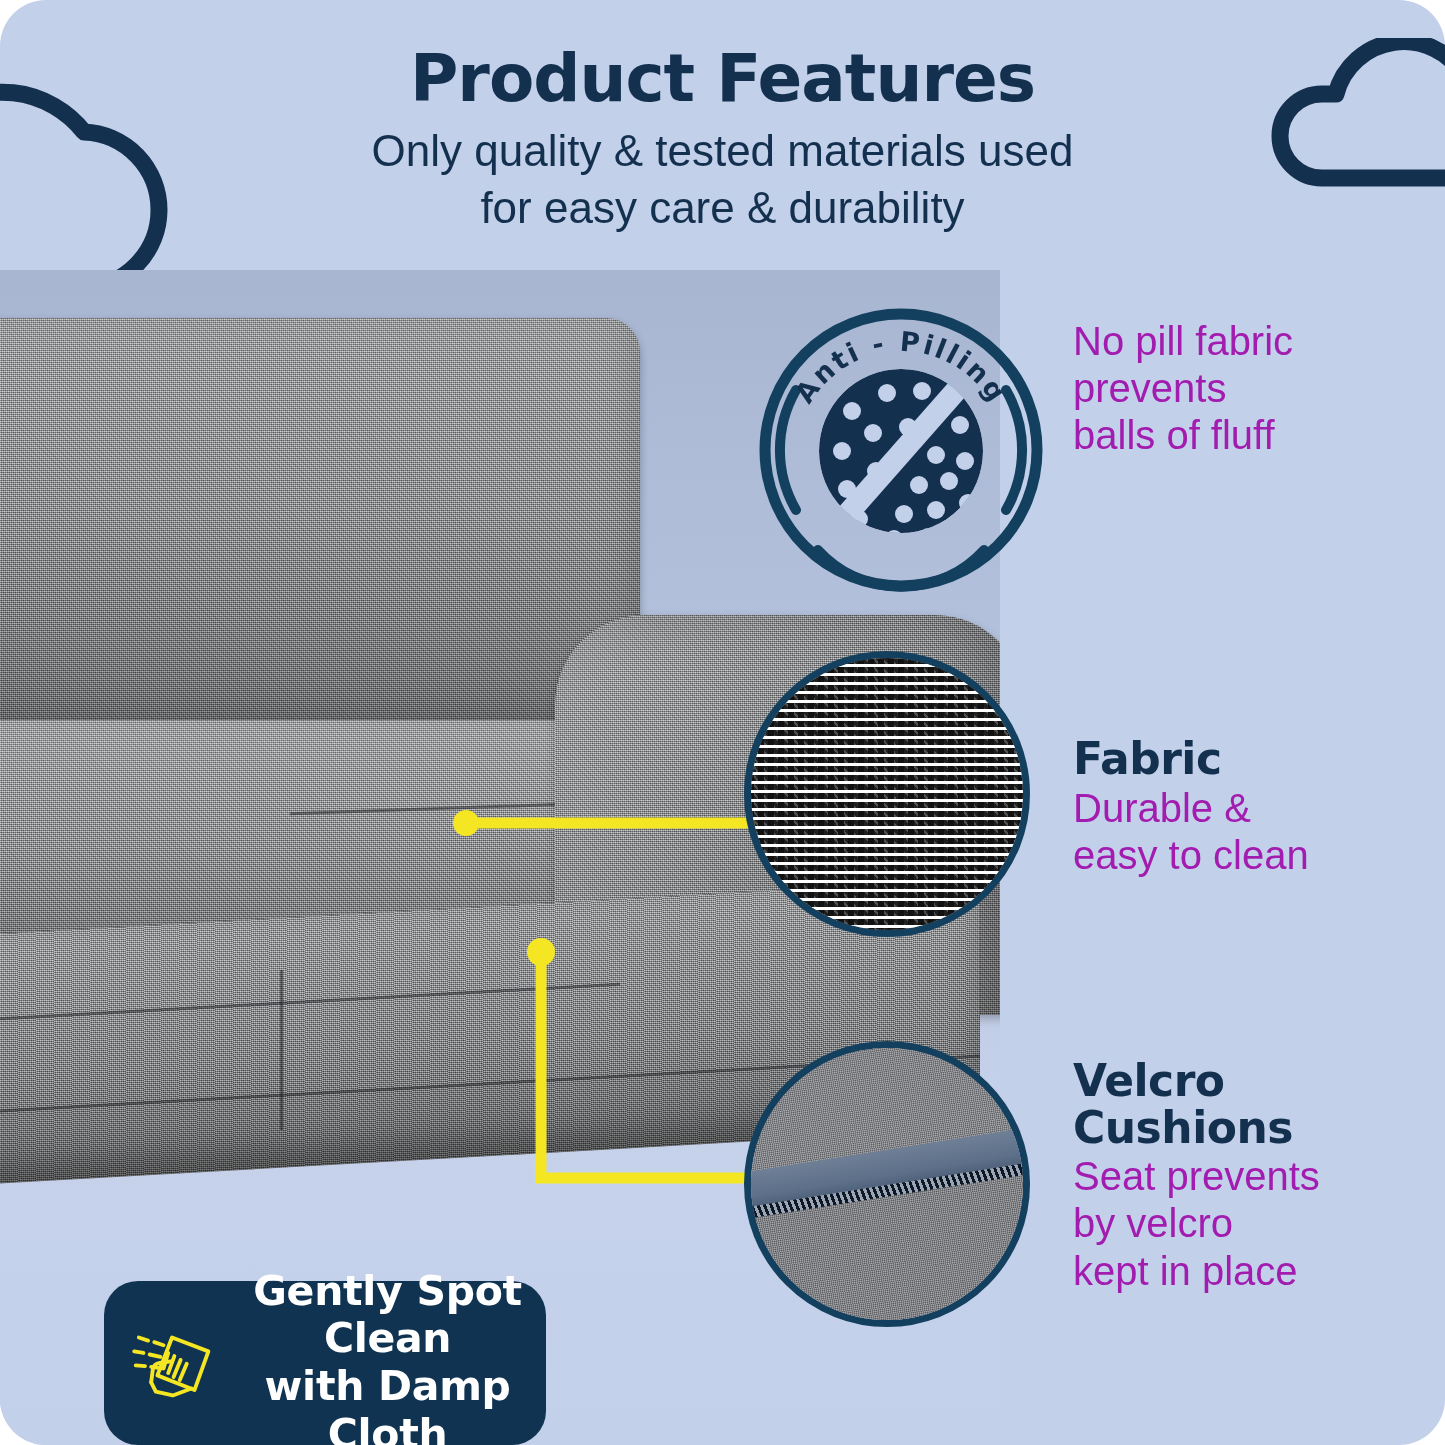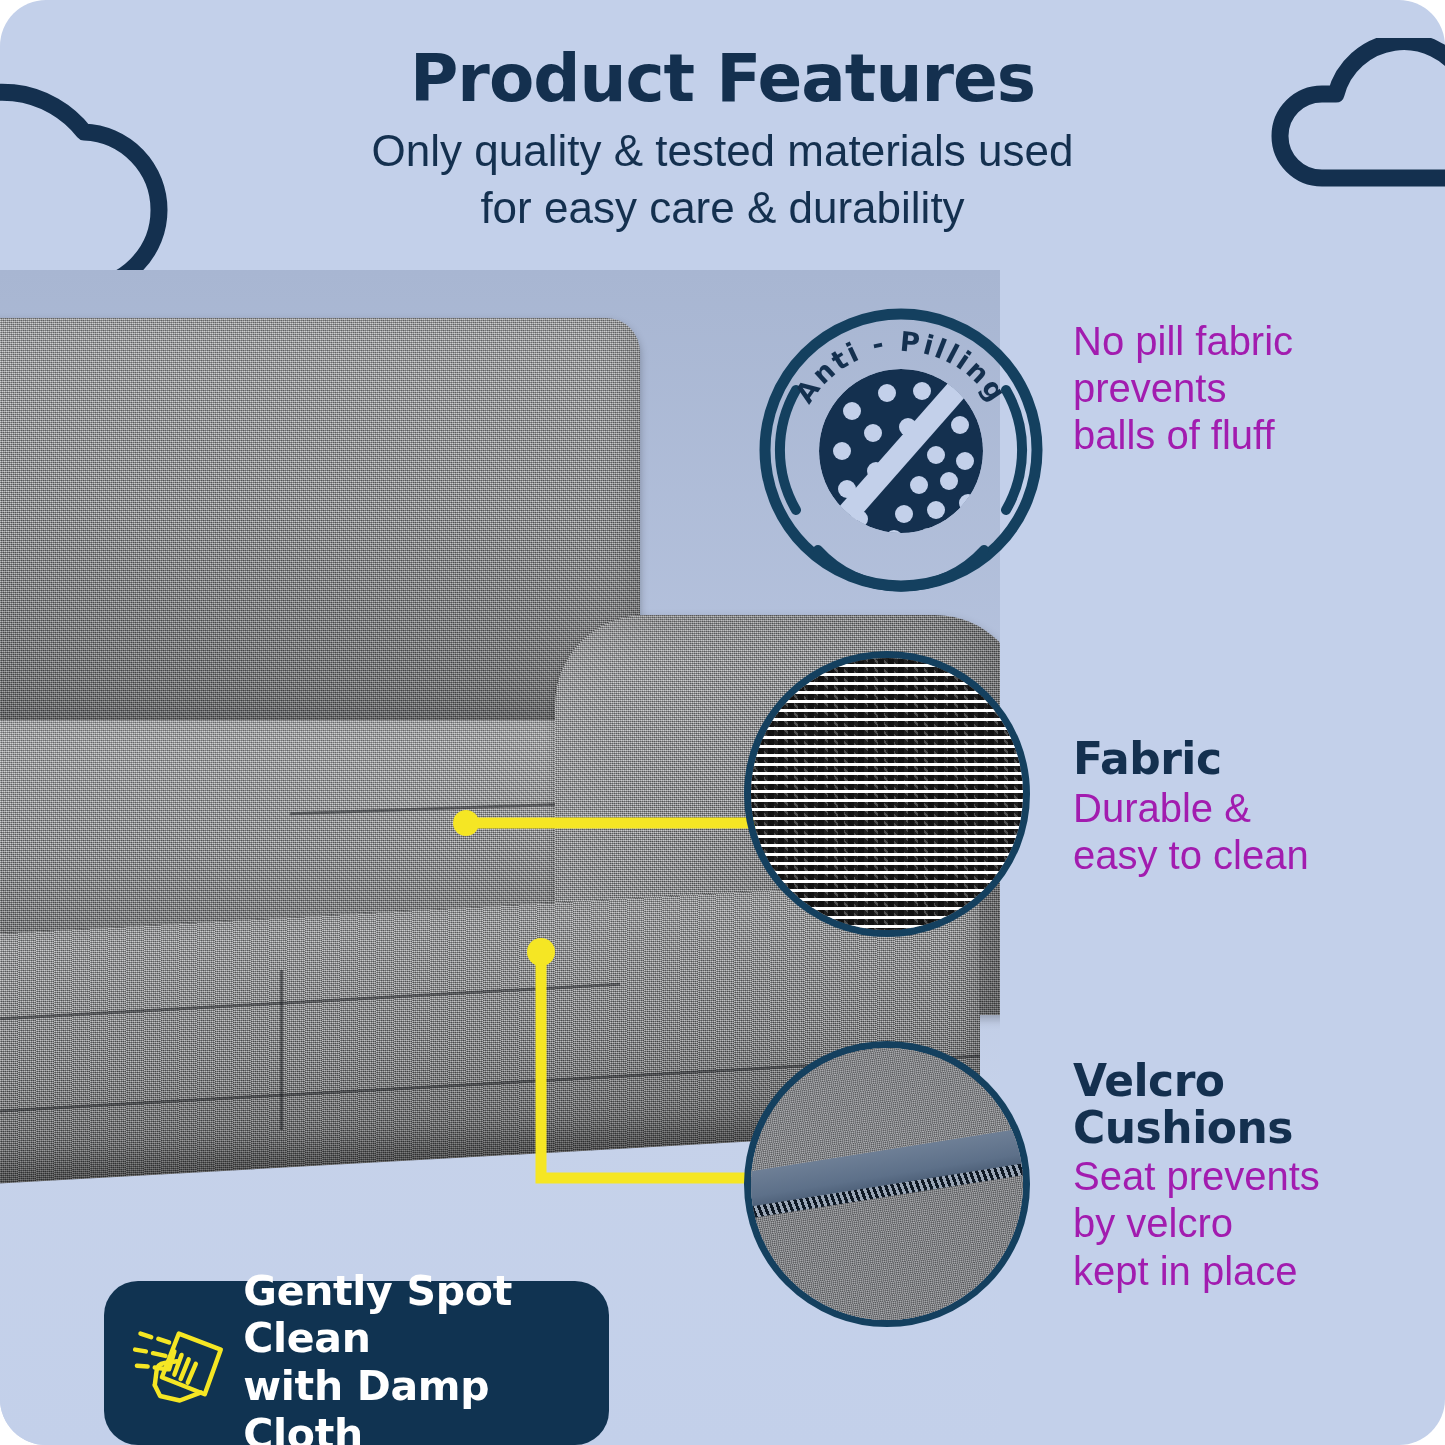--- a/index.html
+++ b/index.html
@@ -145,23 +145,23 @@
     position:absolute;left:-20%;top:55%;width:140%;height:70%;
     background-color:#7f8186;
     background-image:
       repeating-linear-gradient(0deg,rgba(255,255,255,.22) 0 1px,rgba(0,0,0,.20) 1px 2px),
       repeating-linear-gradient(90deg,rgba(255,255,255,.18) 0 1px,rgba(0,0,0,.18) 1px 2px);
     transform:rotate(-9deg);
   }
 
   
   #badge{
-    position:absolute;left:104px;top:1281px;width:505px;height:164px;
+    position:absolute;left:104px;top:1281px;width:442px;height:164px;
     background:#103351;border-radius:34px;display:flex;align-items:center;gap:10px;
-    padding-left:24px;box-sizing:border-box;
+    padding-left:24px;box-sizing:border-box;text-align:center;
   }
   #badge-text{color:#ffffff;font-size:41px;font-weight:700;line-height:1.16;
     font-family:"DejaVu Sans",sans-serif;letter-spacing:-0.3px;}
   #badge-text span{display:block;}
 </style>
 </head>
 <body>
 
 <div id="canvas">
 

